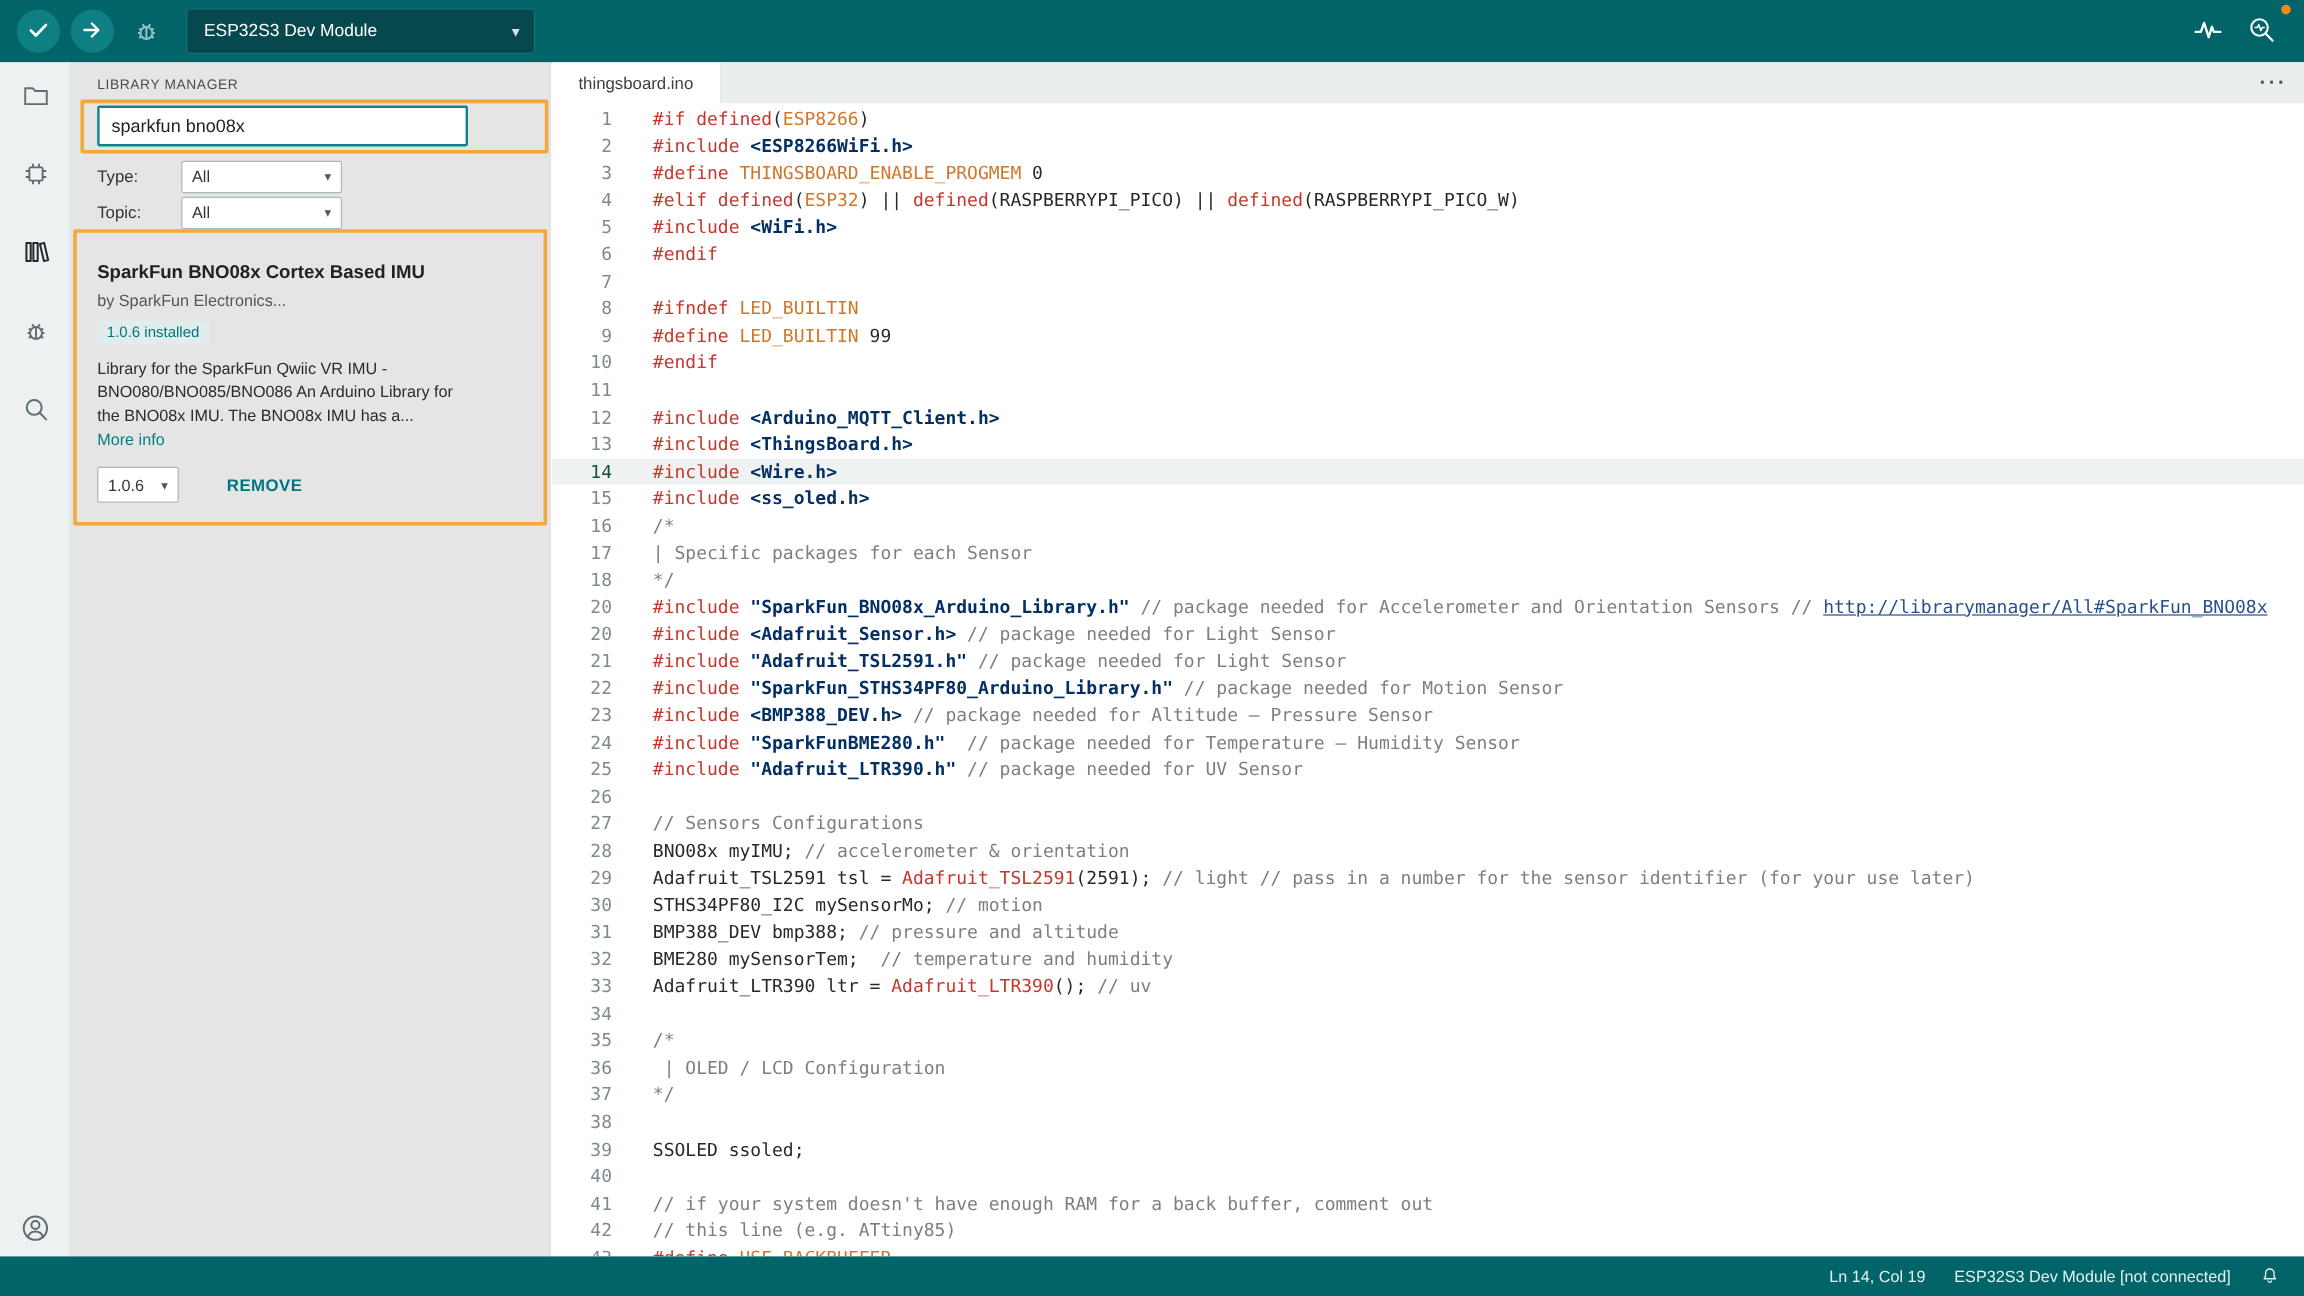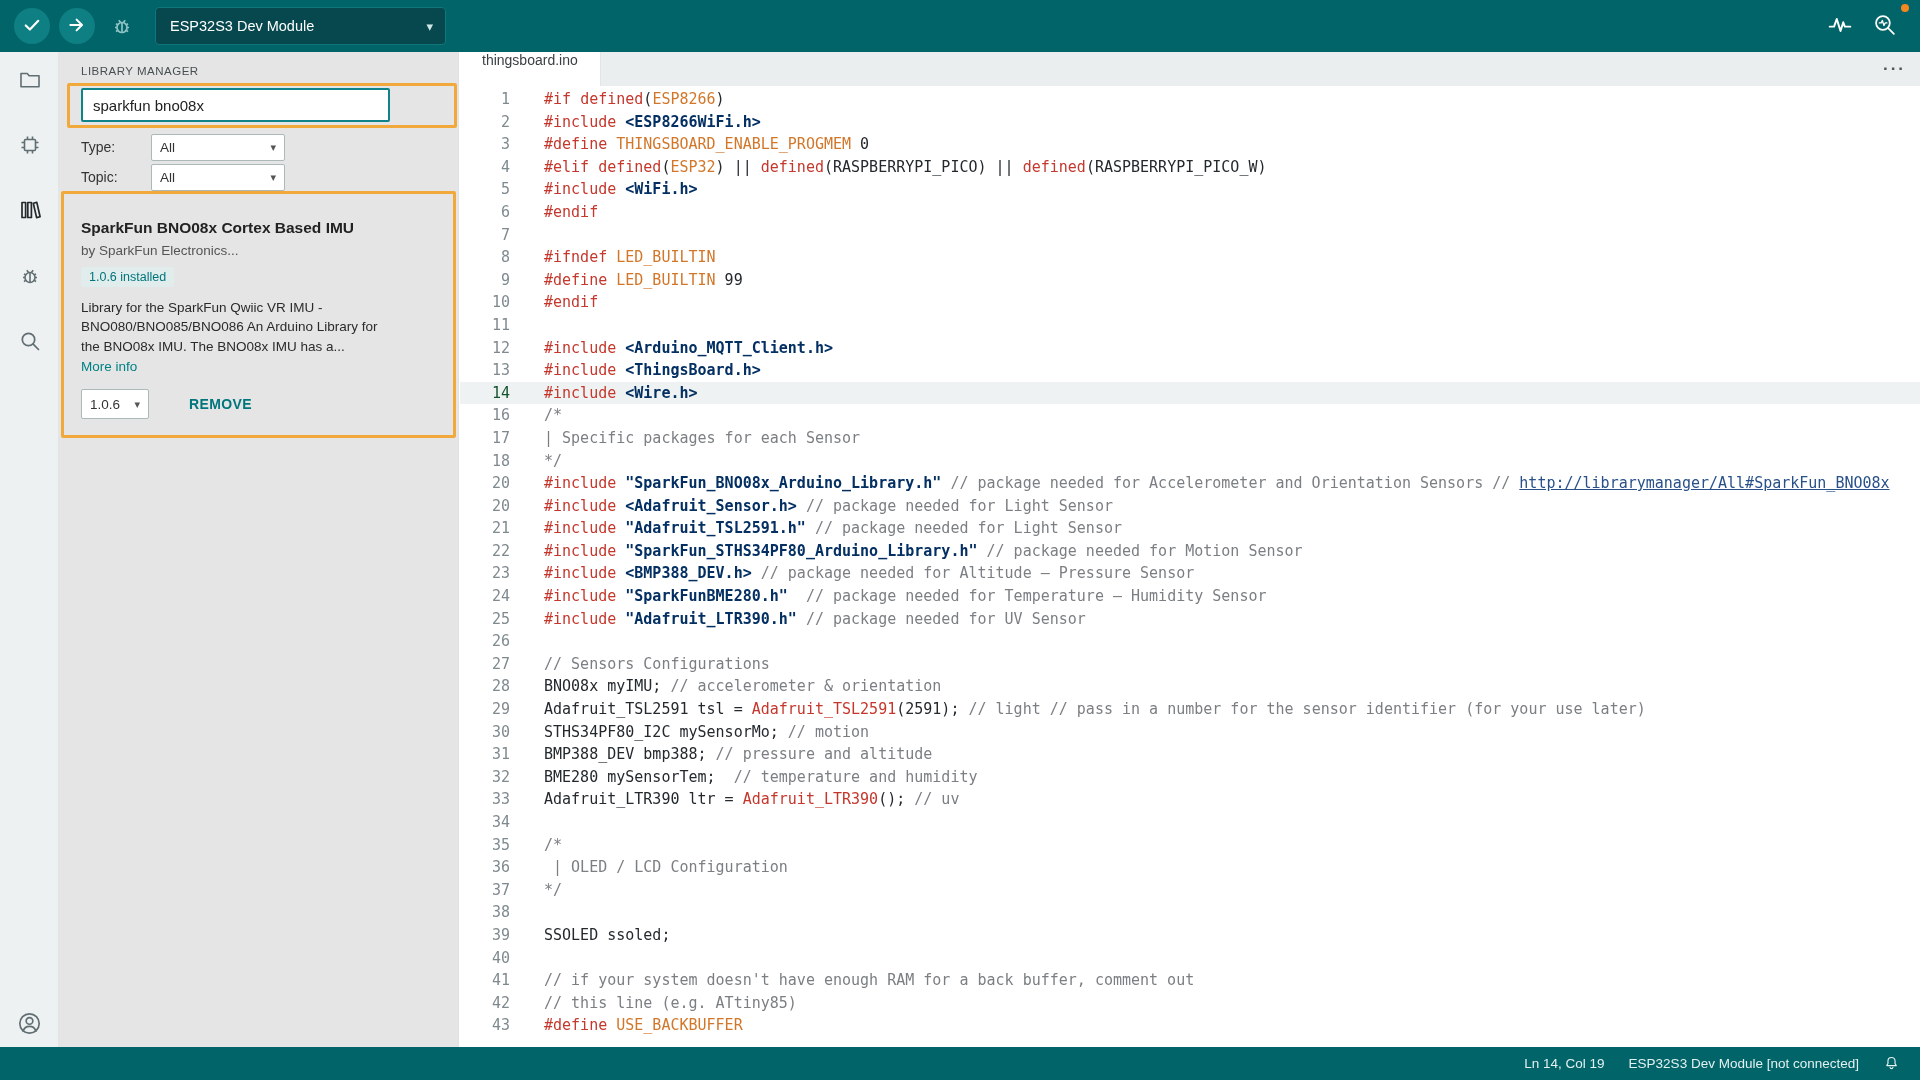--- a/index.html
+++ b/index.html
@@ -51,21 +51,21 @@
   .lib-desc { margin-top:11px; width:312px; font-size:13.5px; line-height:1.45; color:#2b2b2b; }
   .lib-more { margin-top:3px; font-size:13.5px; color:#008184; cursor:pointer; width:70px; }
   .lib-footer { margin-top:15px; display:flex; align-items:center; }
   .ver-select { position:static; width:68px; height:30px; }
   .remove-btn { margin-left:40px; background:none; border:none; font-size:14px; font-weight:bold; letter-spacing:.4px;
                 color:#00767c; cursor:pointer; font-family:"Liberation Sans",sans-serif; }
 
   
   .editor { position:absolute; left:460px; top:52px; width:1460px; height:995px; background:#fff; overflow:hidden; }
   .tab-bar { position:absolute; left:0; top:0; width:100%; height:34px; background:#ebeeee; display:flex; align-items:stretch; }
-  .tab { background:#fff; padding:0 22px; display:flex; align-items:flex-start; font-size:14px; color:#3a3f42;
+  .tab { background:#fff; padding:0 22px; display:flex; align-items:center; font-size:14px; color:#3a3f42;
          border-right:1px solid #e2e5e5; cursor:pointer; }
   .tab-more { position:absolute; right:14px; top:0; height:34px; display:flex; align-items:center; font-size:17px;
               font-weight:bold; color:#555; background:none; border:none; cursor:pointer; letter-spacing:2px; }
   .code-area { position:absolute; left:0; top:34px; width:100%; height:961px; overflow:hidden;
                font-family:"DejaVu Sans Mono", monospace; font-size:15px; }
   .code-lines { padding-top:2px; }
   .code-line { display:flex; height:22.6px; line-height:22.6px; white-space:pre; }
   .code-line.hl { background:#eef2f2; }
   .gutter { flex:none; width:50px; text-align:right; color:#7f8a8f; user-select:none; }
   .code-line.hl .gutter { color:#14532d; }
@@ -214,20 +214,21 @@
         <div class="code-line"><span class="gutter">5</span><span class="code"><span class="tok-pp">#include</span><span class="tok-t"> </span><span class="tok-str">&lt;WiFi.h&gt;</span></span></div>
         <div class="code-line"><span class="gutter">6</span><span class="code"><span class="tok-pp">#endif</span></span></div>
         <div class="code-line"><span class="gutter">7</span><span class="code"></span></div>
         <div class="code-line"><span class="gutter">8</span><span class="code"><span class="tok-pp">#ifndef</span><span class="tok-t"> </span><span class="tok-id">LED_BUILTIN</span></span></div>
         <div class="code-line"><span class="gutter">9</span><span class="code"><span class="tok-pp">#define</span><span class="tok-t"> </span><span class="tok-id">LED_BUILTIN</span><span class="tok-t"> 99</span></span></div>
         <div class="code-line"><span class="gutter">10</span><span class="code"><span class="tok-pp">#endif</span></span></div>
         <div class="code-line"><span class="gutter">11</span><span class="code"></span></div>
         <div class="code-line"><span class="gutter">12</span><span class="code"><span class="tok-pp">#include</span><span class="tok-t"> </span><span class="tok-str">&lt;Arduino_MQTT_Client.h&gt;</span></span></div>
         <div class="code-line"><span class="gutter">13</span><span class="code"><span class="tok-pp">#include</span><span class="tok-t"> </span><span class="tok-str">&lt;ThingsBoard.h&gt;</span></span></div>
         <div class="code-line hl"><span class="gutter">14</span><span class="code"><span class="tok-pp">#include</span><span class="tok-t"> </span><span class="tok-str">&lt;Wire.h&gt;</span></span></div>
+        <div class="code-line"><span class="gutter">15</span><span class="code"><span class="tok-pp">#include</span><span class="tok-t"> </span><span class="tok-str">&lt;ss_oled.h&gt;</span></span></div>
         <div class="code-line"><span class="gutter">16</span><span class="code"><span class="tok-com">/*</span></span></div>
         <div class="code-line"><span class="gutter">17</span><span class="code"><span class="tok-com">| Specific packages for each Sensor</span></span></div>
         <div class="code-line"><span class="gutter">18</span><span class="code"><span class="tok-com">*/</span></span></div>
         <div class="code-line"><span class="gutter">20</span><span class="code"><span class="tok-pp">#include</span><span class="tok-t"> </span><span class="tok-str">"SparkFun_BNO08x_Arduino_Library.h"</span><span class="tok-com"> // package needed for Accelerometer and Orientation Sensors // </span><span class="tok-lnk">http://librarymanager/All#SparkFun_BNO08x</span></span></div>
         <div class="code-line"><span class="gutter">20</span><span class="code"><span class="tok-pp">#include</span><span class="tok-t"> </span><span class="tok-str">&lt;Adafruit_Sensor.h&gt;</span><span class="tok-com"> // package needed for Light Sensor</span></span></div>
         <div class="code-line"><span class="gutter">21</span><span class="code"><span class="tok-pp">#include</span><span class="tok-t"> </span><span class="tok-str">"Adafruit_TSL2591.h"</span><span class="tok-com"> // package needed for Light Sensor</span></span></div>
         <div class="code-line"><span class="gutter">22</span><span class="code"><span class="tok-pp">#include</span><span class="tok-t"> </span><span class="tok-str">"SparkFun_STHS34PF80_Arduino_Library.h"</span><span class="tok-com"> // package needed for Motion Sensor</span></span></div>
         <div class="code-line"><span class="gutter">23</span><span class="code"><span class="tok-pp">#include</span><span class="tok-t"> </span><span class="tok-str">&lt;BMP388_DEV.h&gt;</span><span class="tok-com"> // package needed for Altitude — Pressure Sensor</span></span></div>
         <div class="code-line"><span class="gutter">24</span><span class="code"><span class="tok-pp">#include</span><span class="tok-t"> </span><span class="tok-str">"SparkFunBME280.h"</span><span class="tok-com">  // package needed for Temperature — Humidity Sensor</span></span></div>
         <div class="code-line"><span class="gutter">25</span><span class="code"><span class="tok-pp">#include</span><span class="tok-t"> </span><span class="tok-str">"Adafruit_LTR390.h"</span><span class="tok-com"> // package needed for UV Sensor</span></span></div>

